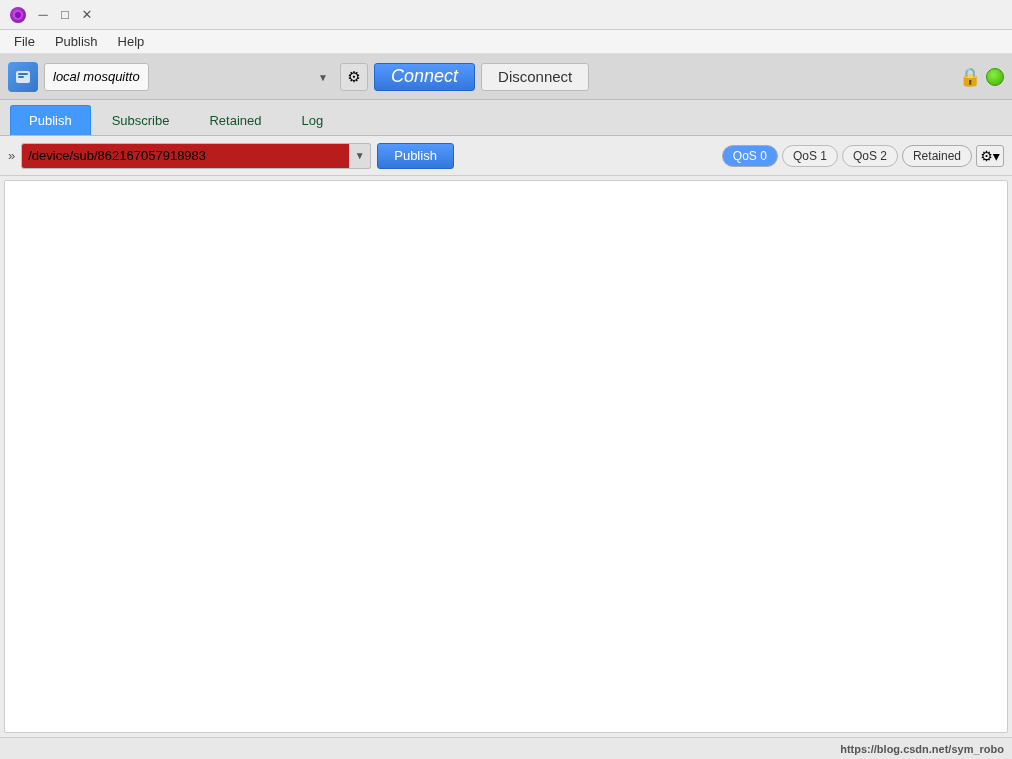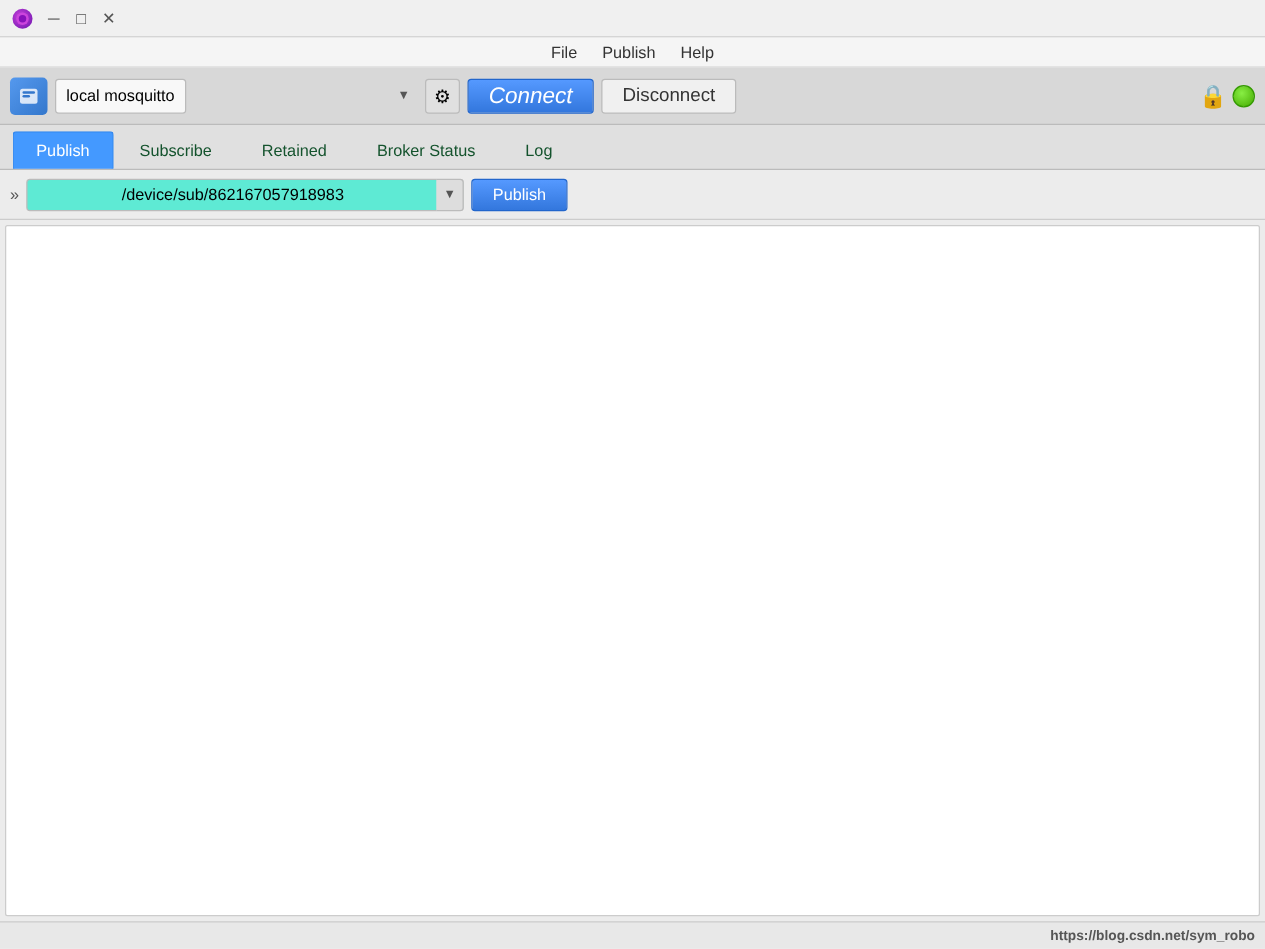--- a/index.html
+++ b/index.html
@@ -56,21 +56,20 @@
     }
 
     
     .menu-bar {
       background: #f5f5f5;
       height: 24px;
       display: flex;
       align-items: center;
       padding: 0 4px;
       border-bottom: 1px solid #ddd;
-      justify-content: center;
     }
     .menu-item {
       padding: 2px 10px;
       font-size: 13px;
       color: #333;
       cursor: pointer;
       border-radius: 2px;
     }
 
     
@@ -96,20 +95,21 @@
     }
     .broker-select {
       flex: 1;
       height: 28px;
       border: 1px solid #bbb;
       border-radius: 3px;
       padding: 0 8px;
       font-size: 13px;
       background: #f8f8f8;
       appearance: none;
+      font-style: italic;
       -webkit-appearance: none;
     }
     .broker-select-wrapper {
       flex: 1;
       position: relative;
       max-width: 290px;
     }
     .broker-select-arrow {
       position: absolute;
       right: 6px;
@@ -229,22 +229,21 @@
       display: flex;
       align-items: center;
     }
     .topic-input {
       width: 100%;
       height: 26px;
       border: 1px solid #bbb;
       border-radius: 3px;
       padding: 0 26px 0 6px;
       font-size: 13px;
-      background: #5eead4;
-      text-align: center;
+      background: #b91c1c;
     }
     .topic-dropdown-arrow {
       position: absolute;
       right: 0;
       top: 0;
       bottom: 0;
       width: 22px;
       display: flex;
       align-items: center;
       justify-content: center;
@@ -385,36 +384,40 @@
   <div class="tab active">
     <span>Publish</span>
   </div>
   <div class="tab">
     <span>Subscribe</span>
   </div>
   <div class="tab">
     <span>Retained</span>
   </div>
   <div class="tab">
-    <span>Broker Status</span>
-  </div>
-  <div class="tab">
     <span>Log</span>
   </div>
 </div>
 
 <div class="publish-area">
 
   <div class="topic-bar">
     <span class="chevron-right">»</span>
     <div class="topic-input-wrapper">
       <input type="text" class="topic-input" value="/device/sub/862167057918983" style="">
       <div class="topic-dropdown-arrow">▼</div>
     </div>
     <button class="publish-btn">Publish</button>
+    <div class="qos-group">
+      <button class="qos-btn">QoS 0</button>
+      <button class="qos-btn inactive">QoS 1</button>
+      <button class="qos-btn inactive">QoS 2</button>
+      <button class="retained-btn">Retained</button>
+      <div class="settings-btn">⚙▾</div>
+    </div>
   </div>
 
   <div class="message-area"></div>
 
 </div>
 
 <div class="footer">
   <span class="footer-link">https://blog.csdn.net/sym_robo</span>
 </div>
 

